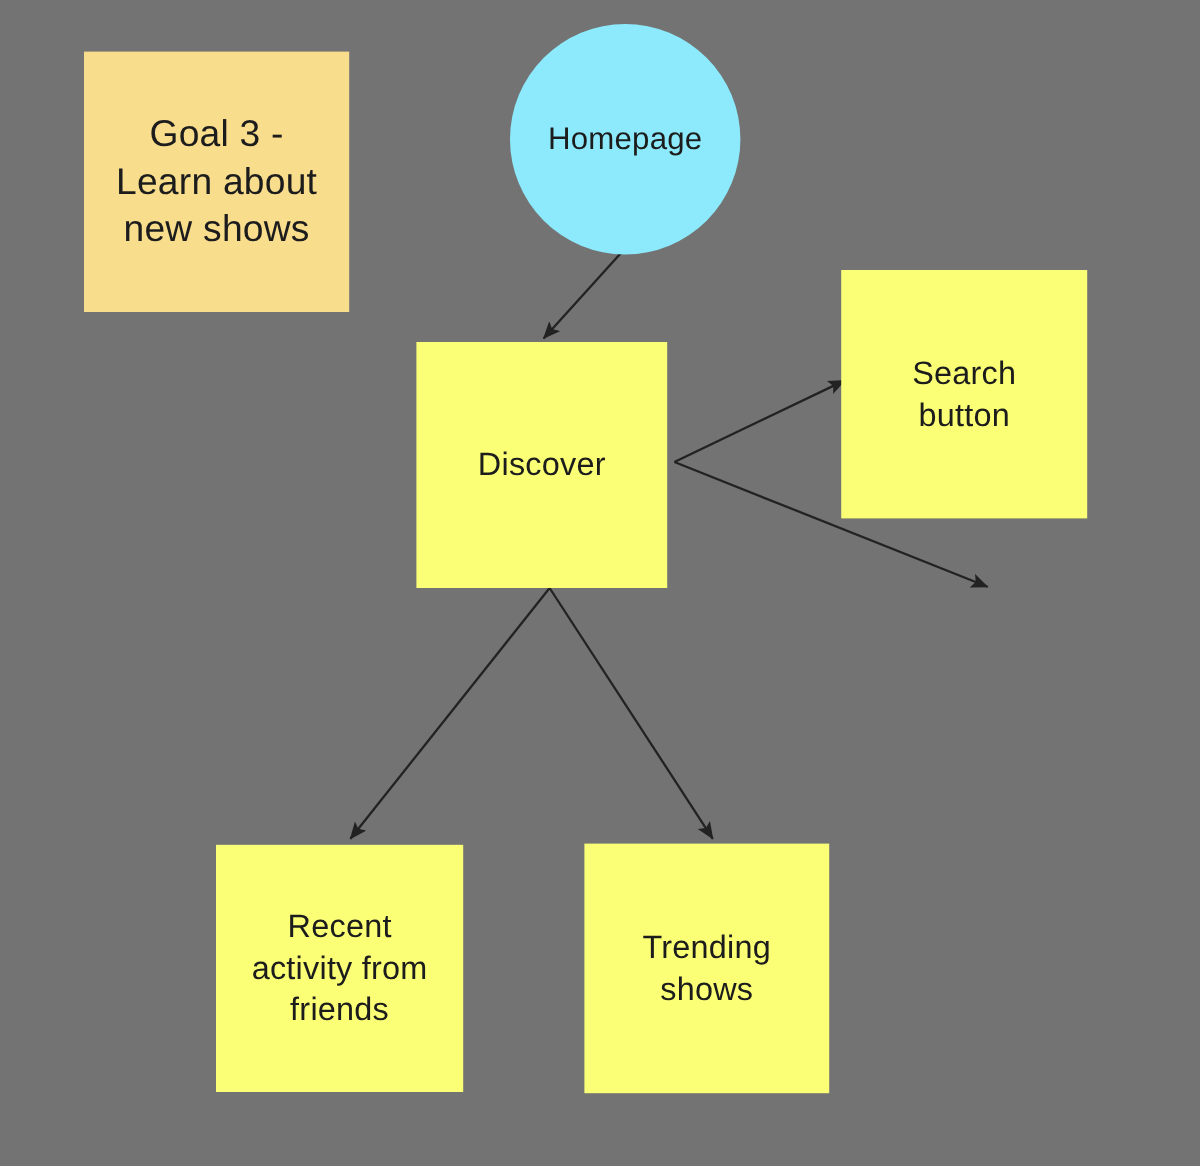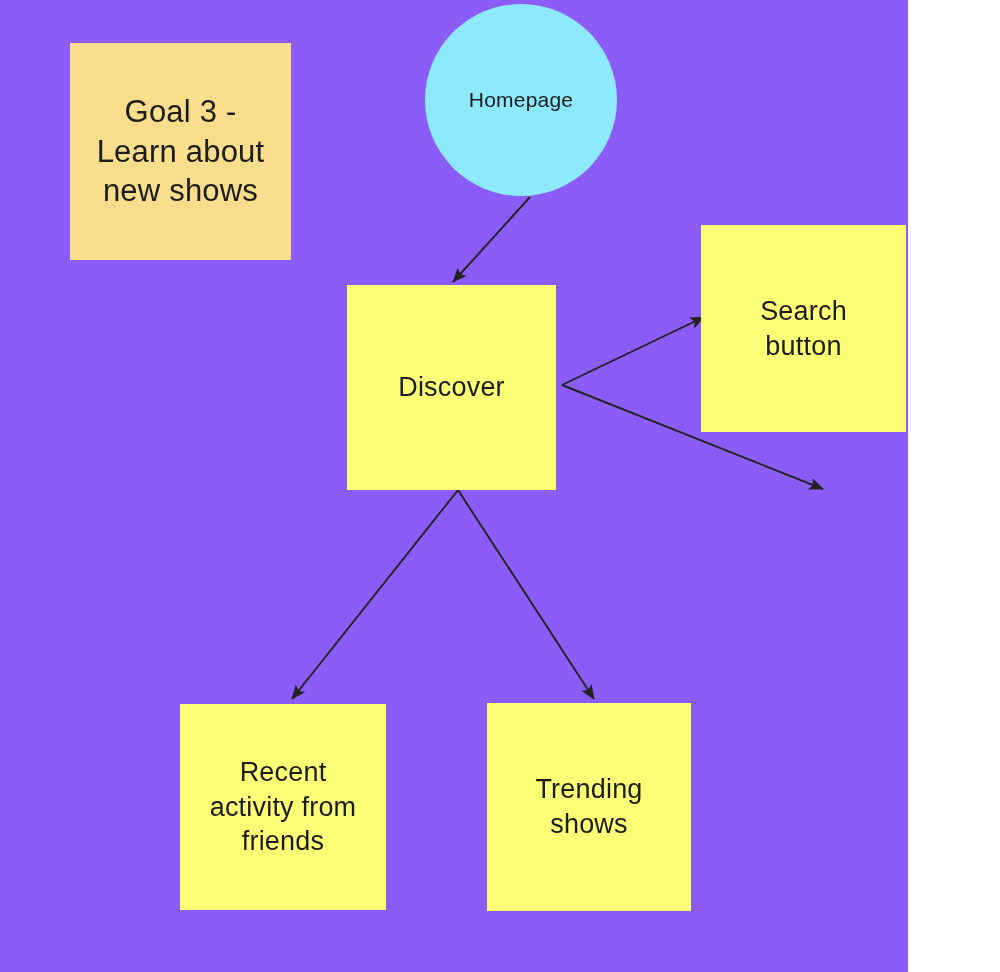--- a/index.html
+++ b/index.html
@@ -3,23 +3,23 @@
 <meta charset="utf-8">
 <title>Discover Flow Diagram</title>
 <style>
   html, body {
     margin: 0;
     padding: 0;
     background: #ffffff;
   }
   #canvas {
     position: relative;
-    width: 908px;
+    width: 1000px;
     height: 972px;
-    background: #8b5cf6;
+    background: #737373;
     overflow: hidden;
     font-family: "Liberation Sans", sans-serif;
   }
   #edge-layer {
     position: absolute;
     left: 0;
     top: 0;
     width: 1000px;
     height: 972px;
     pointer-events: none;
@@ -43,25 +43,25 @@
     padding: 0 10px;
   }
   
   #node-goal {
     left: 70px;  top: 43px;
     width: 221px; height: 217px;
     background: #f8dd8d;
     font-size: 31px;
   }
   #node-homepage {
-    left: 425px; top: 4px;
+    left: 425px; top: 20px;
     width: 192px; height: 192px;
     background: #8ceafc;
     border-radius: 50%;
-    font-size: 21px;
+    font-size: 26px;
   }
   #node-discover {
     left: 347px; top: 285px;
     width: 209px; height: 205px;
     background: #fbff76;
     font-size: 27px;
   }
   #node-search {
     left: 701px; top: 213px;
     width: 205px; height: 207px;

